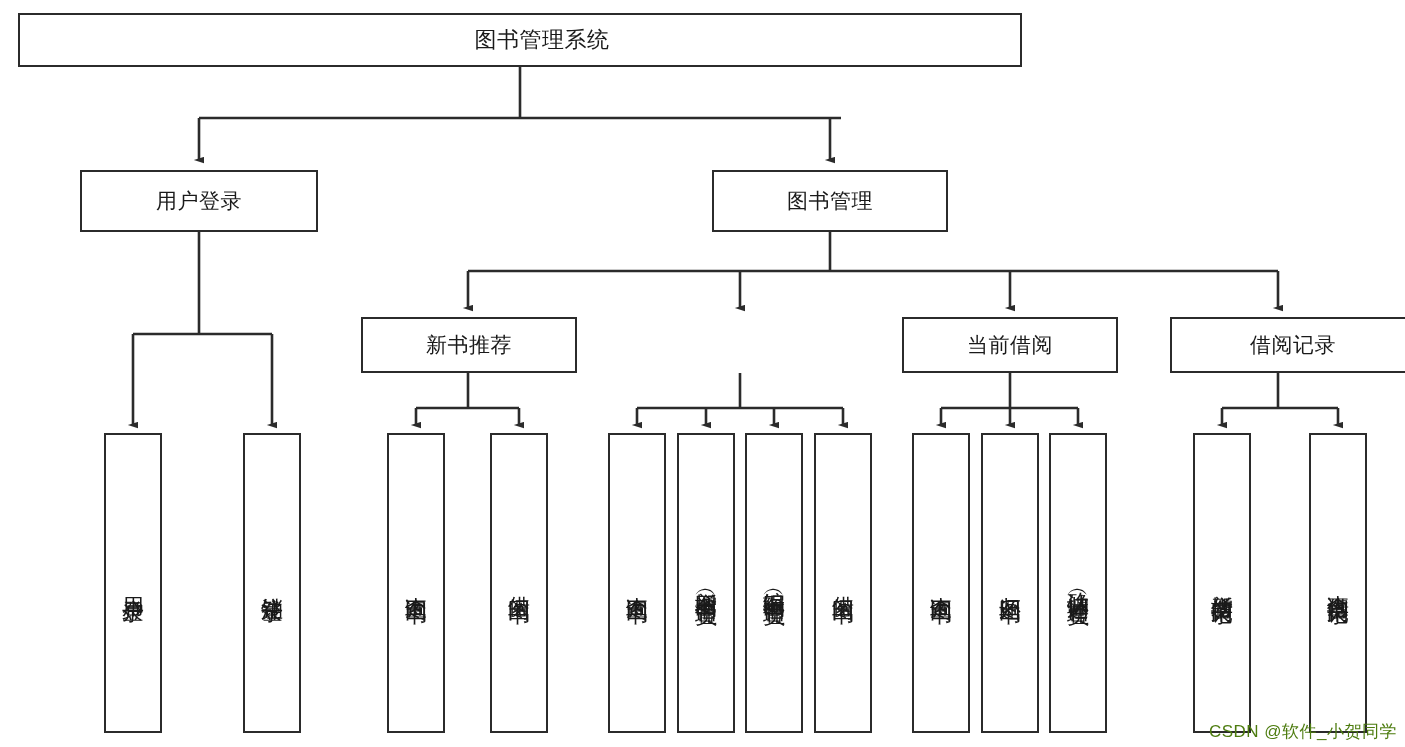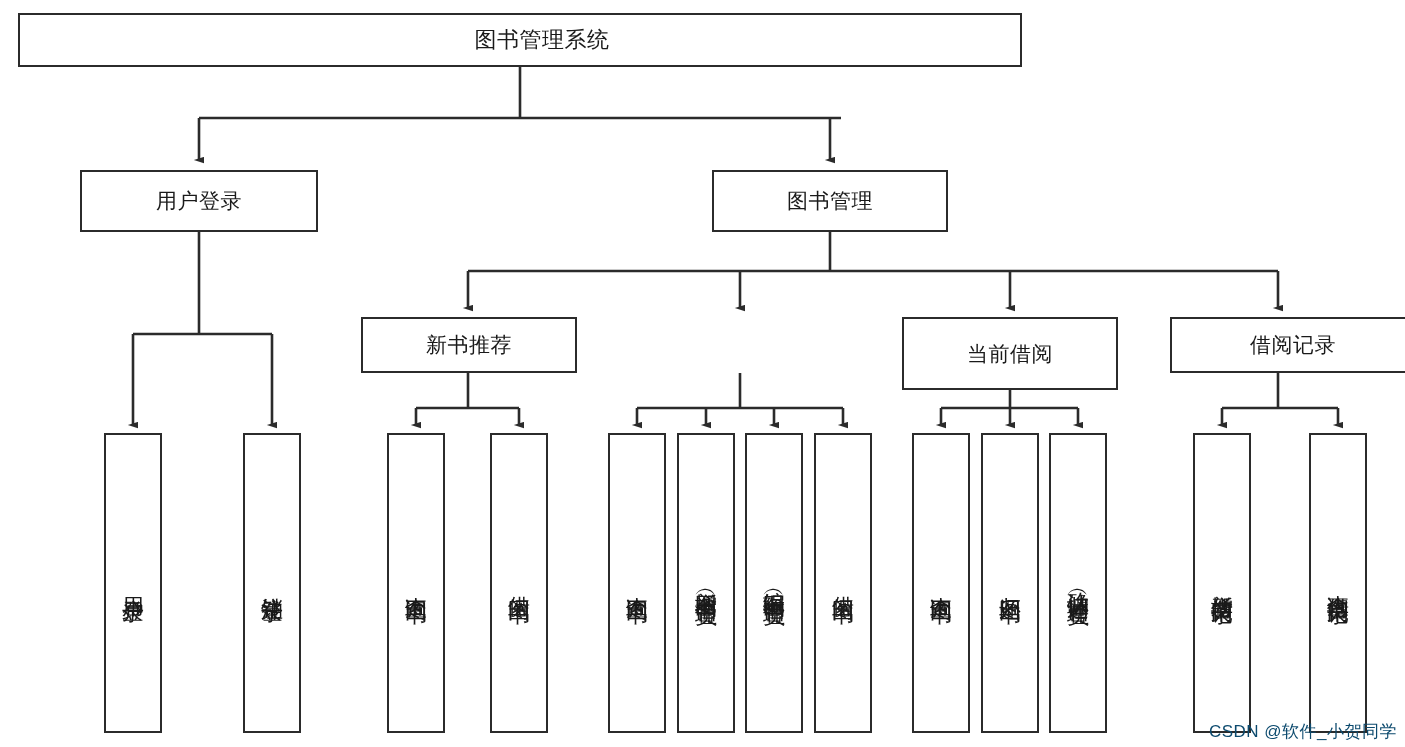--- a/index.html
+++ b/index.html
@@ -60,21 +60,21 @@
     text-orientation: upright;
     display: block;
     white-space: normal;
     max-height: 100%;
   }
   #watermark {
     position: absolute;
     right: 8px;
     bottom: 4px;
     font-size: 17px;
-    color: #0c4a6e;
+    color: #4d7c0f;
     white-space: nowrap;
     letter-spacing: 0.5px;
   }
 </style>
 </head>
 <body>
 
 <div id="diagram-canvas">
 
   <svg id="edges-layer" viewBox="0 0 1405 747" width="1405" height="747" xmlns="http://www.w3.org/2000/svg">
@@ -126,21 +126,21 @@
       <path d="M1338,408 L1338,425" marker-end="url(#arrowhead)"></path>
     </g>
   </svg>
 
   <div class="node node-h root" style="left:18px; top:13px; width:1004px; height:54px;padding-left:44px;">图书管理系统</div>
 
   <div class="node node-h" style="left:80px; top:170px; width:238px; height:62px;">用户登录</div>
   <div class="node node-h" style="left:712px; top:170px; width:236px; height:62px;">图书管理</div>
 
   <div class="node node-h" style="left:361px; top:317px; width:216px; height:56px;text-align:center;">新书推荐</div>
-  <div class="node node-h" style="left:902px; top:317px; width:216px; height:73px;">当前借阅</div>
+  <div class="node node-h" style="left:902px; top:317px; width:216px; height:56px;">当前借阅</div>
   <div class="node node-h" style="left:1170px; top:317px; width:246px; height:56px;">借阅记录</div>
 
   <div class="node node-v" style="left:104px; top:433px; width:58px; height:300px;">
     <span class="vtext">用户登录</span>
   </div>
   <div class="node node-v" style="left:243px; top:433px; width:58px; height:300px;">
     <span class="vtext">注销登录</span>
   </div>
 
   <div class="node node-v" style="left:387px; top:433px; width:58px; height:300px;">

